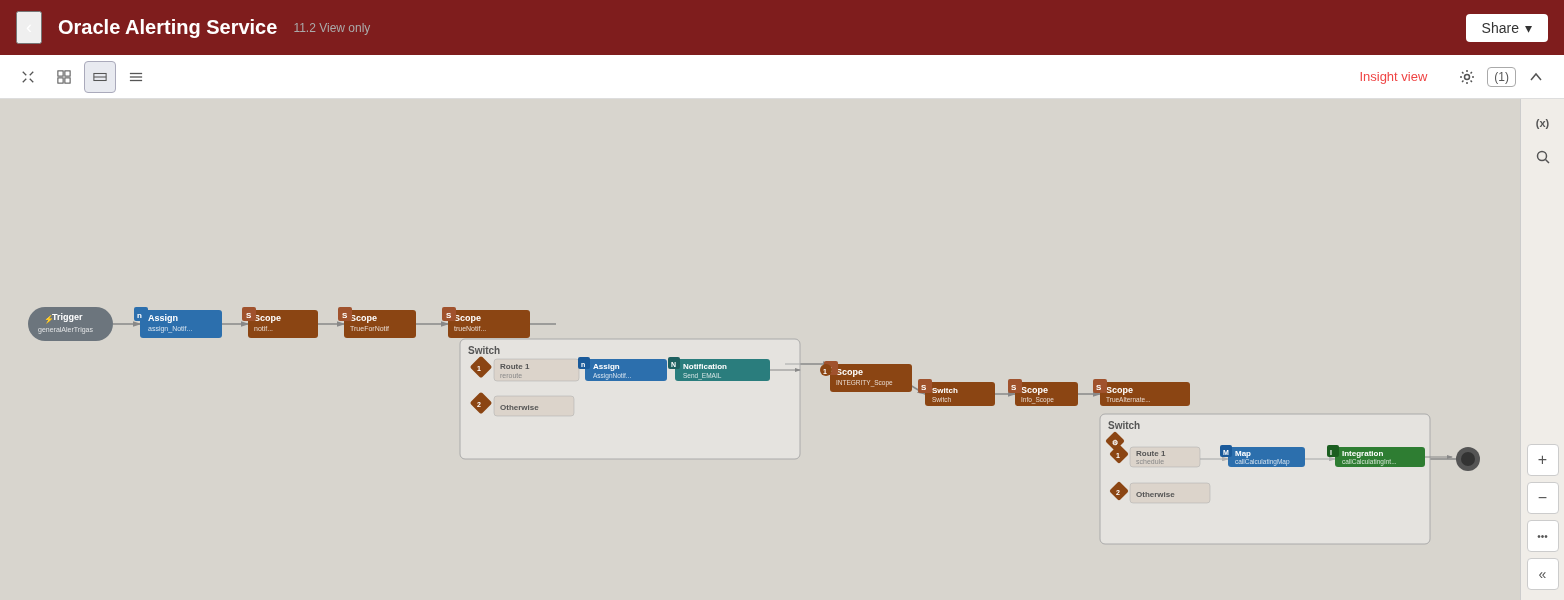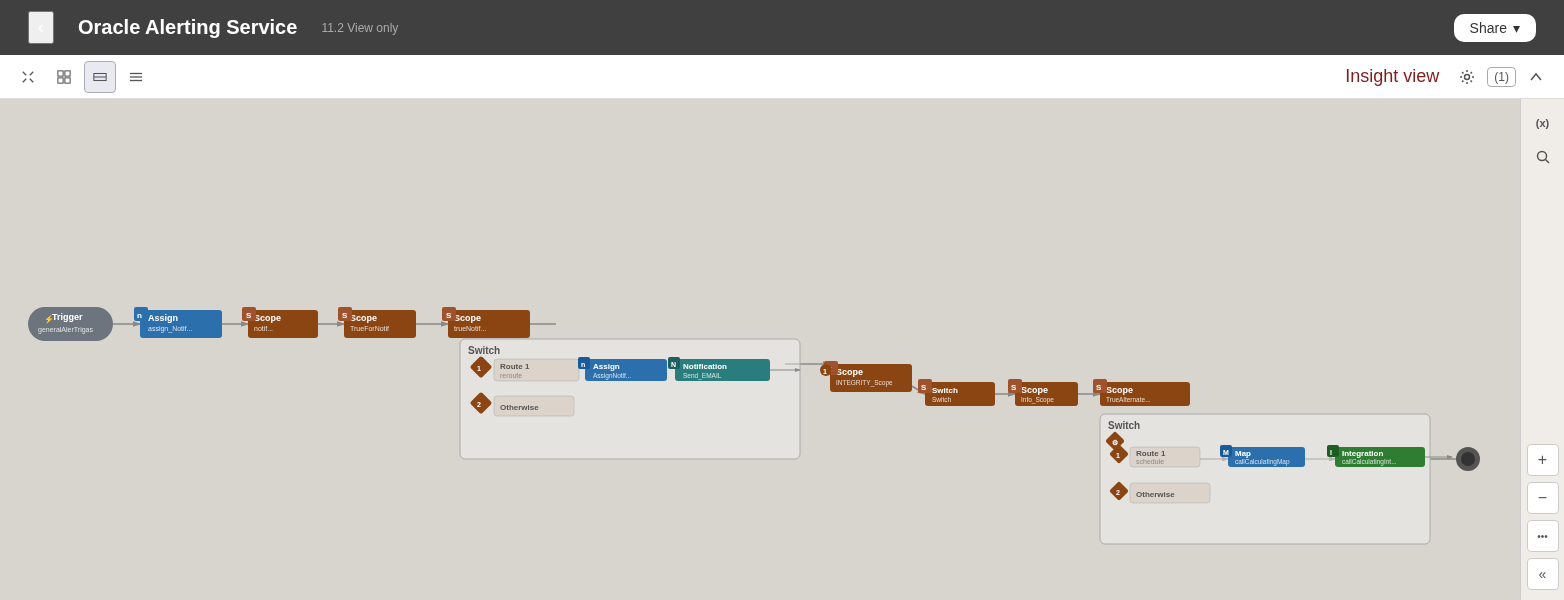--- a/index.html
+++ b/index.html
@@ -1,26 +1,26 @@
 <!DOCTYPE html>
 <html><head>
   <meta charset="utf-8">
   <style>
     * { box-sizing: border-box; margin: 0; padding: 0; }
     body { font-family: 'Segoe UI', Arial, sans-serif; background: #d8d5ce; overflow: hidden; width: 1564px; height: 600px; }
 
     
     .header {
-      background: #404040;
+      background: #7f1d1d;
       height: 55px;
       display: flex;
       align-items: center;
-      padding: 0 28px;
+      padding: 0 16px;
       color: white;
-      gap: 24px;
+      gap: 16px;
     }
     .header-back {
       color: white;
       font-size: 18px;
       cursor: pointer;
       padding: 4px 8px;
     }
     .header-title {
       font-size: 20px;
       font-weight: 600;
@@ -29,21 +29,21 @@
     .header-version {
       font-size: 12px;
       color: #aaa;
     }
     .header-spacer { flex: 1; }
     .share-btn {
       background: white;
       color: #333;
       border: none;
       padding: 6px 16px;
-      border-radius: 10px;
+      border-radius: 4px;
       font-size: 14px;
       cursor: pointer;
       display: flex;
       align-items: center;
       gap: 6px;
     }
 
     
     .toolbar {
       background: white;
@@ -67,23 +67,23 @@
       justify-content: center;
       width: 32px;
       height: 32px;
     }
     .toolbar-btn.active {
       background: #e8eaf0;
       border-color: #aab;
     }
     .toolbar-spacer { flex: 1; }
     .insight-view-label {
-      font-size: 18px;
-      color: #7f1d1d;
-      margin-right: 8px;
+      font-size: 13px;
+      color: #ef4444;
+      margin-right: 20px;
     }
     .toolbar-icon-btn {
       border: none;
       background: transparent;
       cursor: pointer;
       font-size: 16px;
       color: #555;
       padding: 4px;
       border-radius: 4px;
       display: flex;

